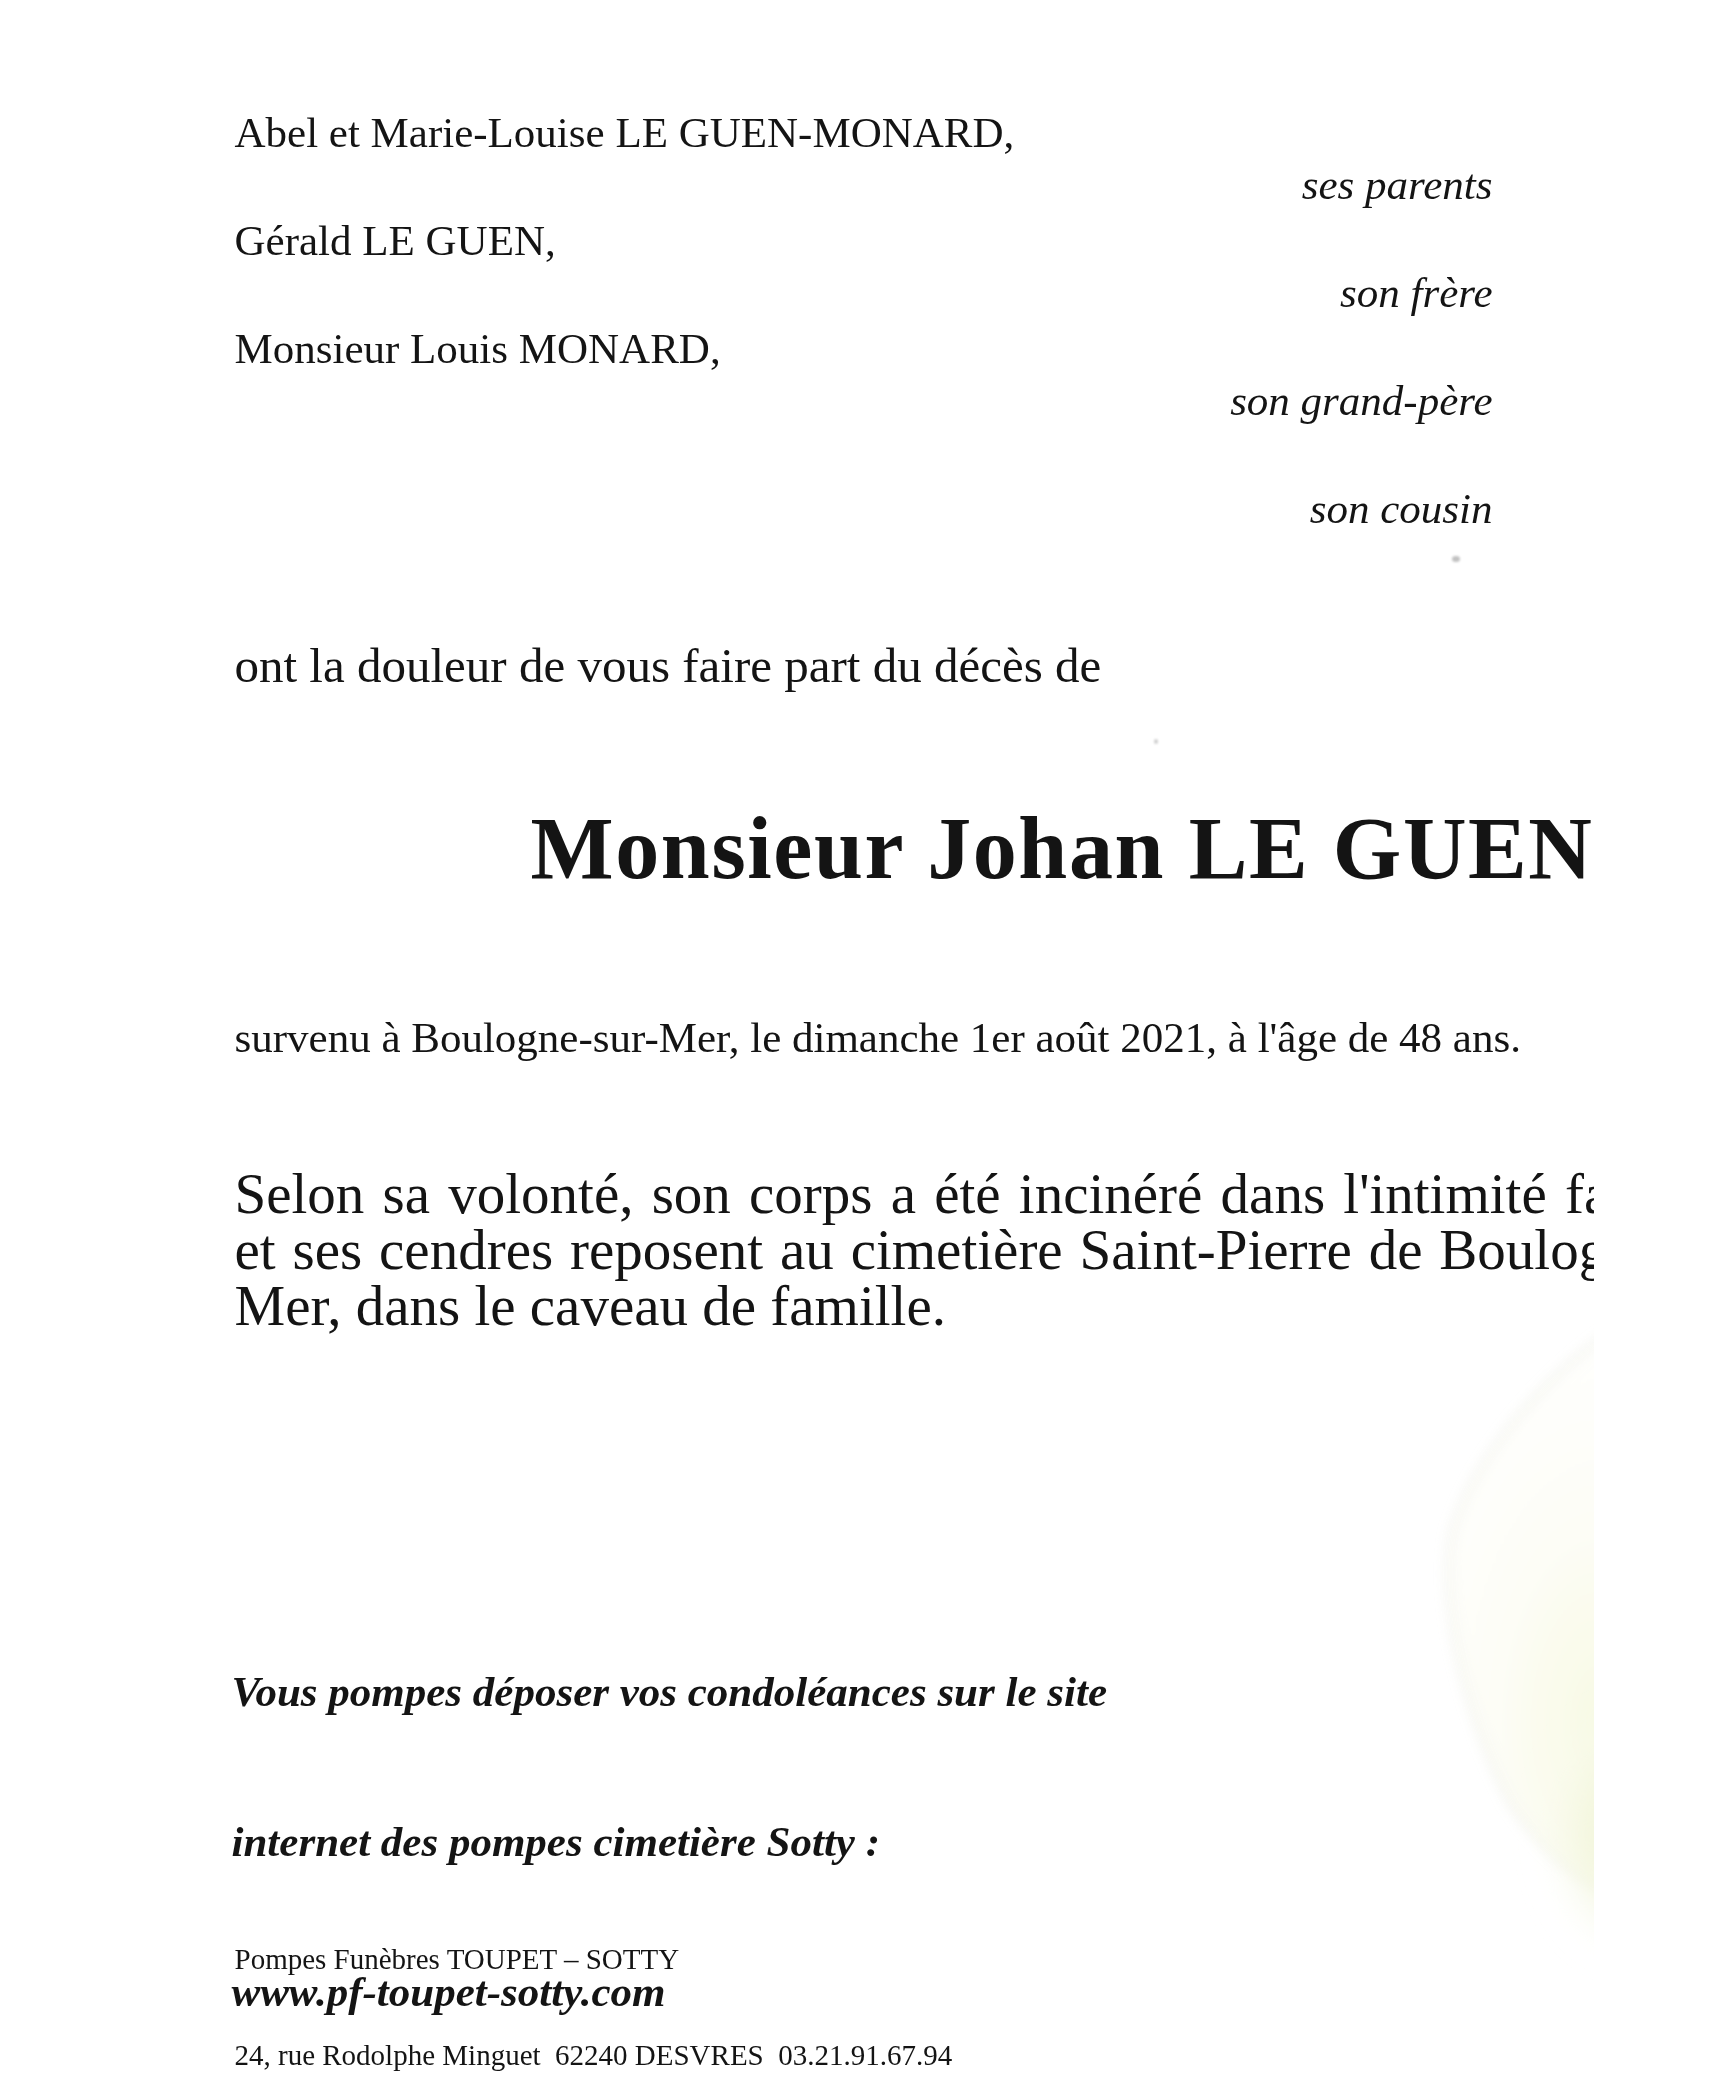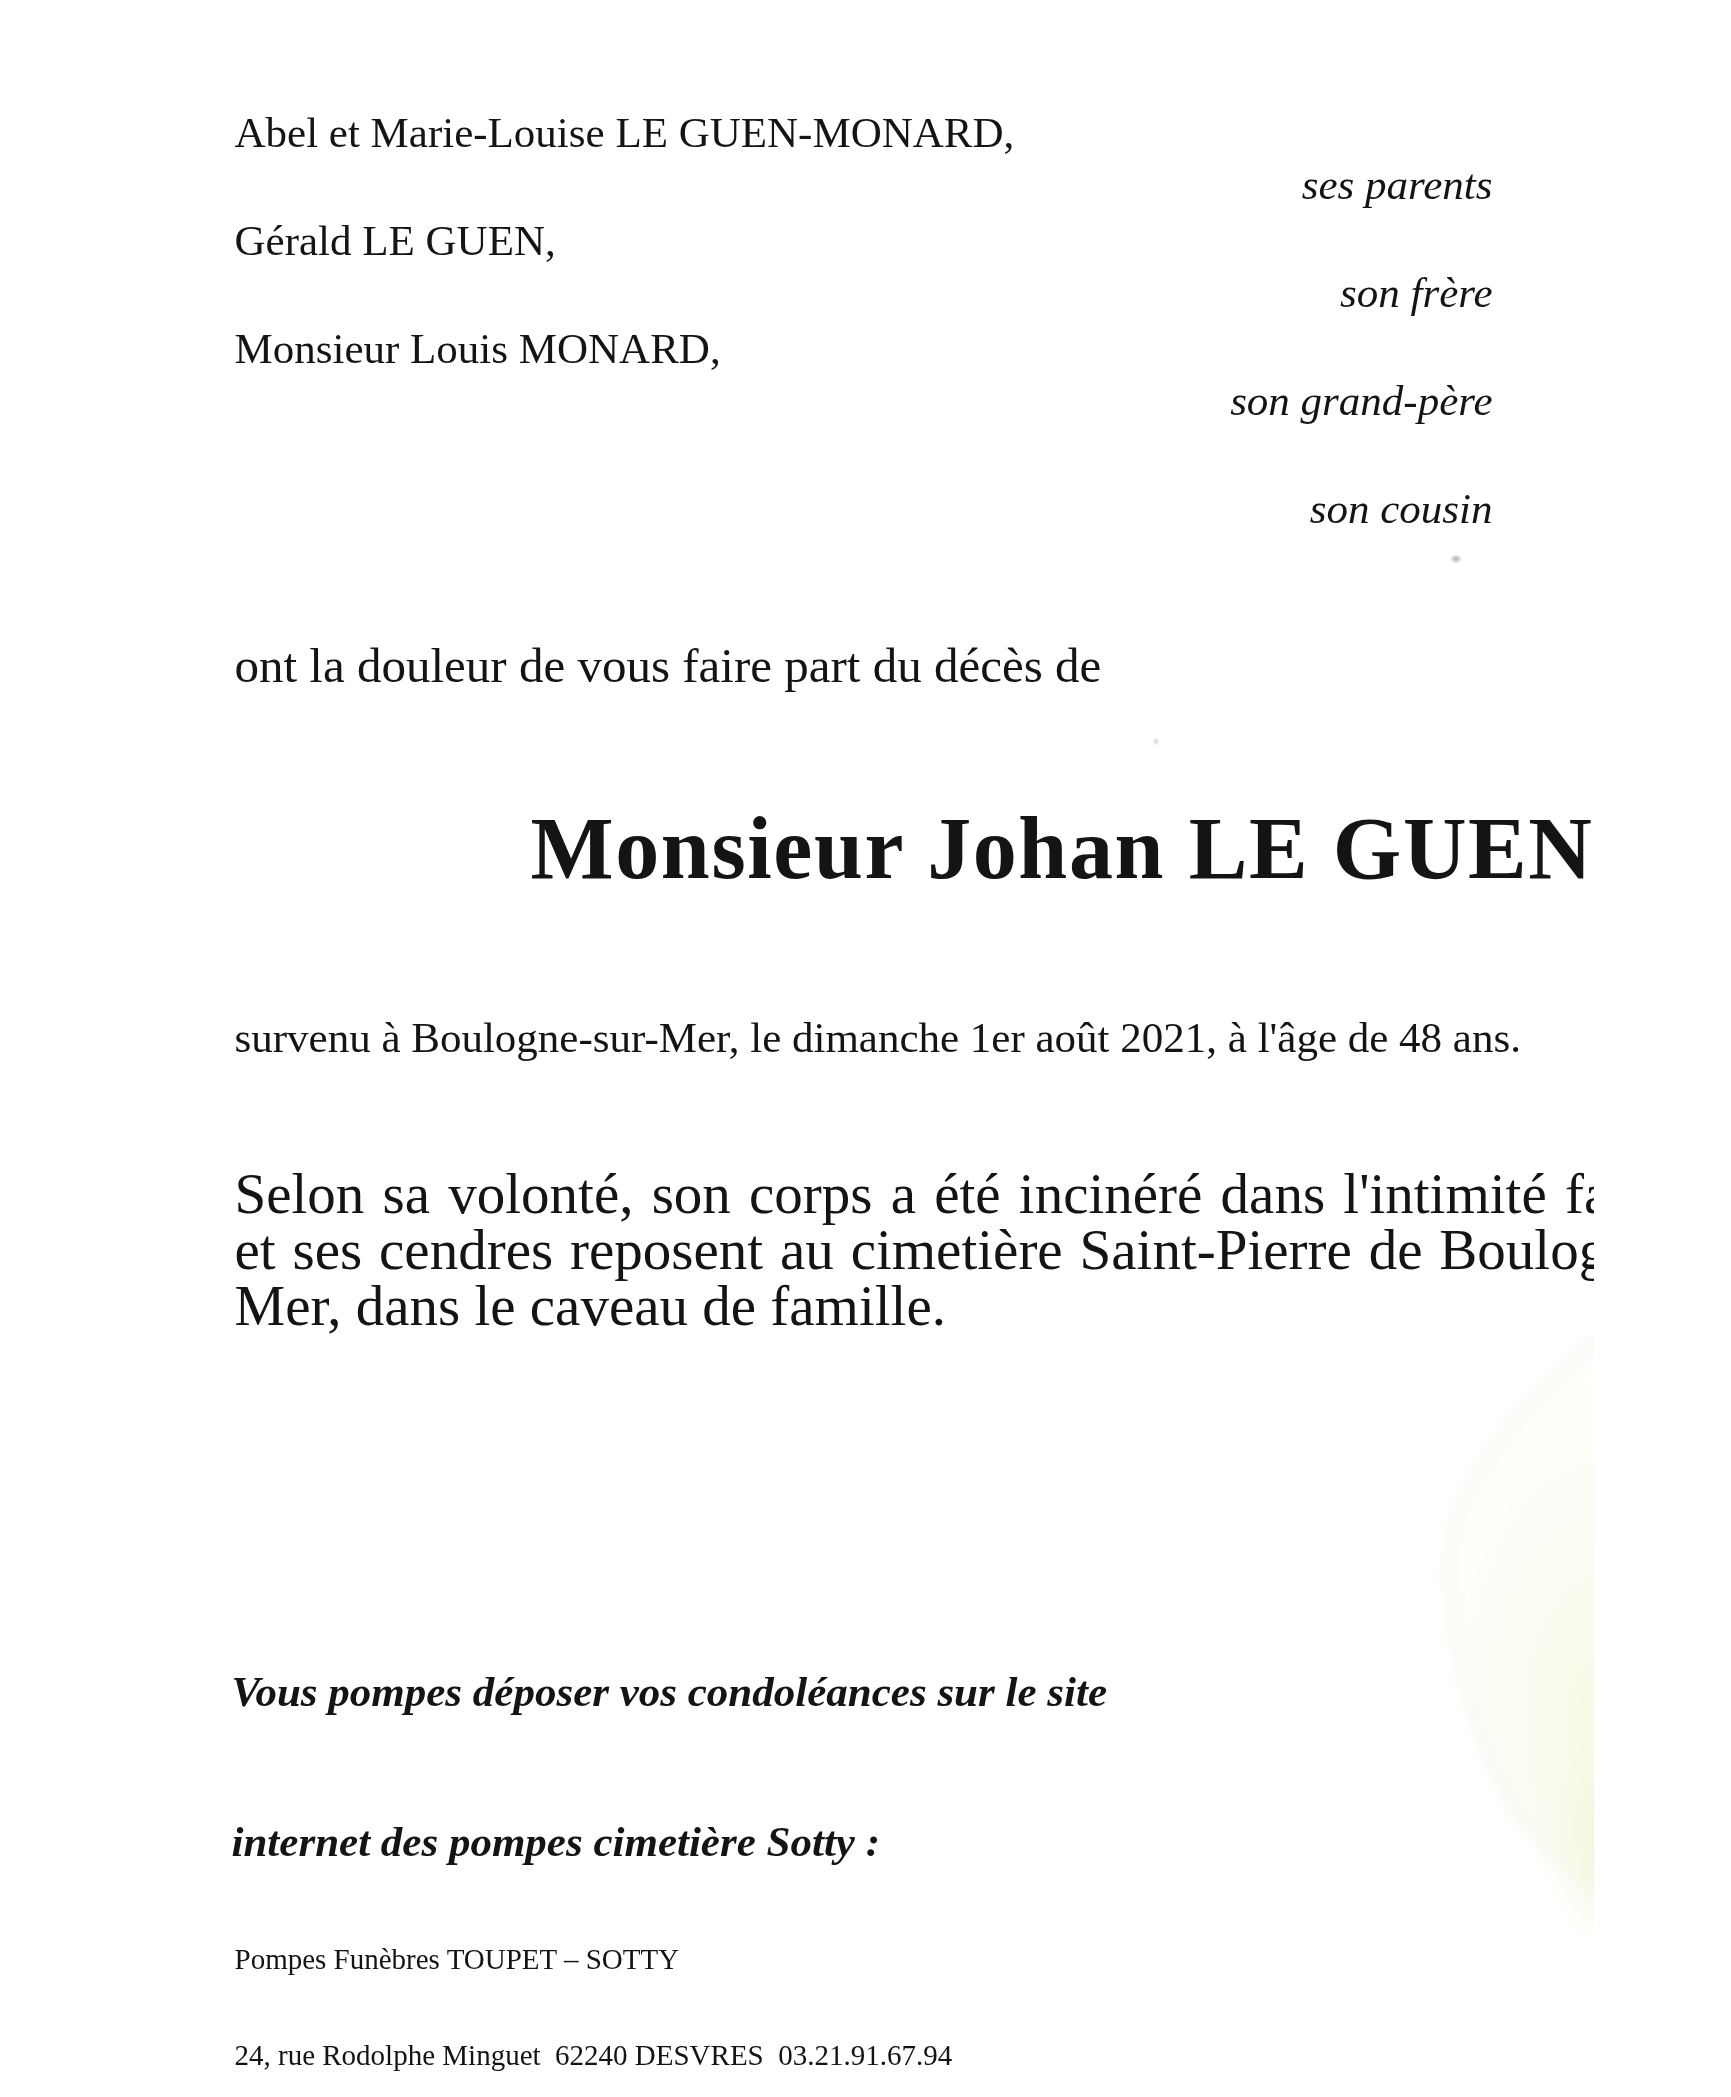--- a/index.html
+++ b/index.html
@@ -68,20 +68,21 @@
 
   <div class="deceased-title">Monsieur Johan LE GUEN</div>
 
   <div class="txt death-line">survenu à Boulogne-sur-Mer, le dimanche 1er août 2021, à l'âge de 48 ans.</div>
 
   <div class="body-par">Selon sa volonté, son corps a été incinéré dans l'intimité familiale et ses cendres reposent au cimetière Saint-Pierre de Boulogne-sur-Mer, dans le caveau de famille.</div>
 
   <div class="condolences">
     <div>Vous pompes déposer vos condoléances sur le site</div>
     <div>internet des pompes cimetière Sotty :</div>
+    <div>www.pf-toupet-sotty.com</div>
   </div>
 
   <div class="footer">
     <div>Pompes Funèbres TOUPET – SOTTY</div>
     <div>24, rue Rodolphe Minguet  62240 DESVRES  03.21.91.67.94</div>
     
     
     
     
   </div>

